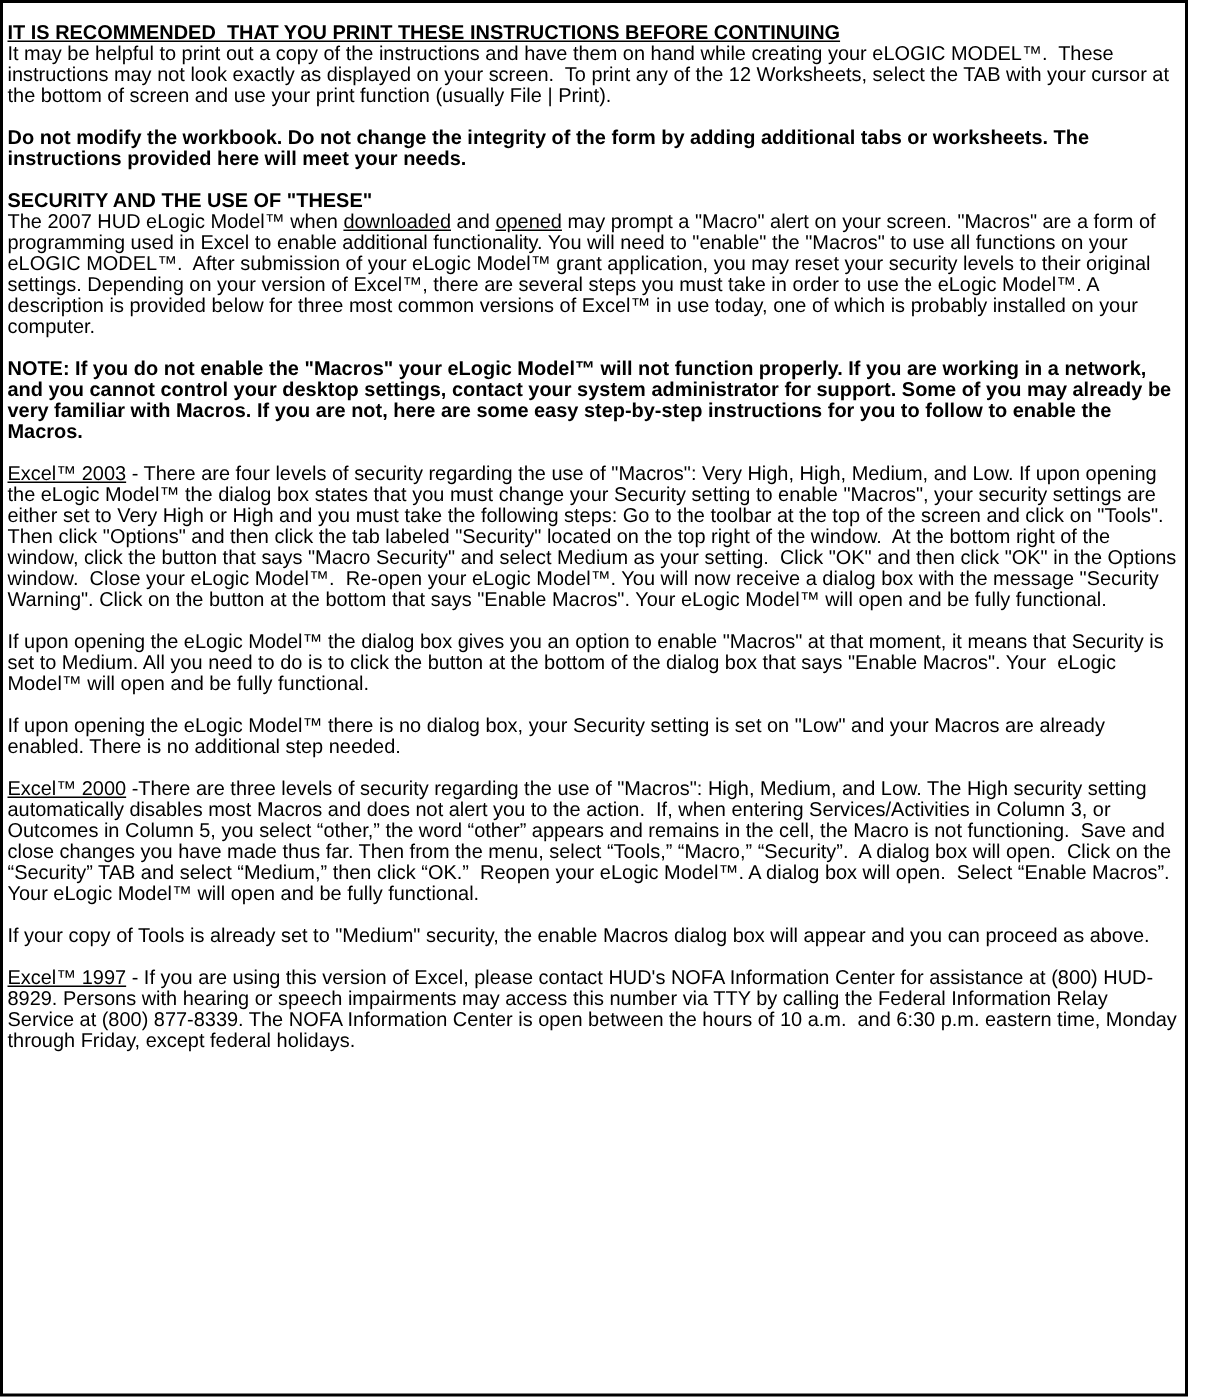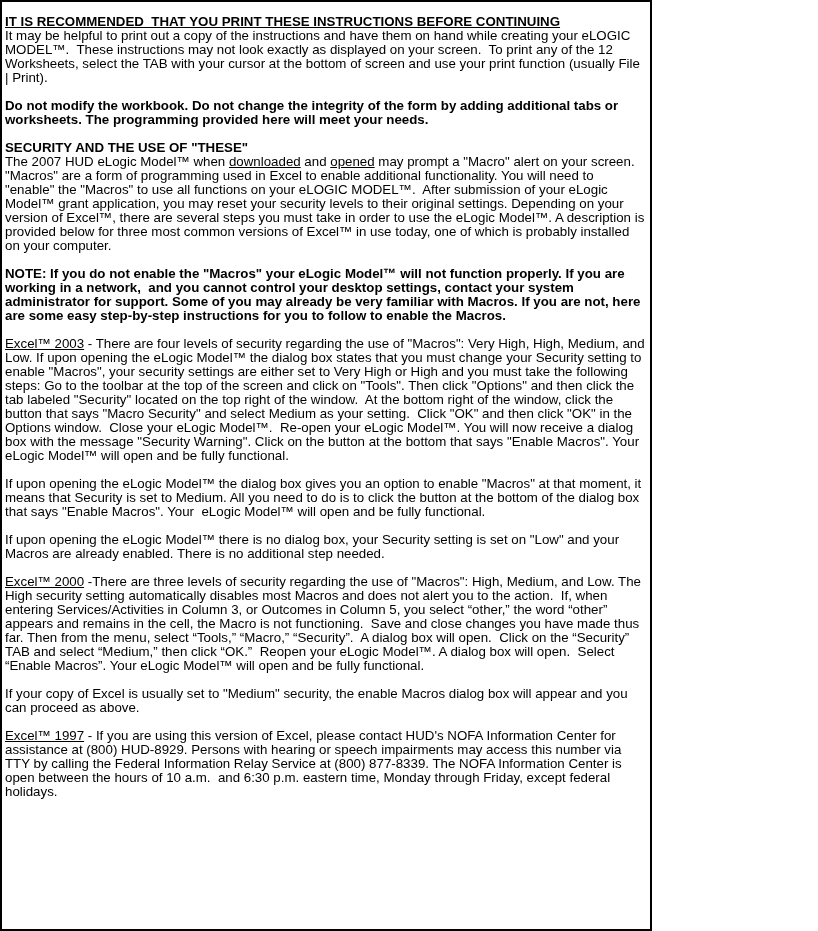--- a/index.html
+++ b/index.html
@@ -10,21 +10,21 @@
   body {
     width: 818px;
     height: 931px;
     overflow: hidden;
     font-family: "Liberation Sans", sans-serif;
   }
   .sheet {
     position: absolute;
     left: 0;
     top: 0;
-    width: 652px;
+    width: 792px;
     height: 931px;
     box-sizing: border-box;
     border: 2px solid #000000;
     background: #ffffff;
     color: #000000;
     padding: 13px 4px 0 3px;
     font-size: 13.3px;
     line-height: 14px;
   }
   .sheet p {
@@ -43,34 +43,34 @@
 </style>
 </head>
 <body>
 
 <div class="sheet">
 
   <p class="title">IT IS RECOMMENDED  THAT YOU PRINT THESE INSTRUCTIONS BEFORE CONTINUING</p>
 
   <p>It may be helpful to print out a copy of the instructions and have them on hand while creating your eLOGIC MODEL™.  These instructions may not look exactly as displayed on your screen.  To print any of the 12 Worksheets, select the TAB with your cursor at the bottom of screen and use your print function (usually File | Print).</p>
 
-  <p class="gap b">Do not modify the workbook. Do not change the integrity of the form by adding additional tabs or worksheets. The programming provided here will meet your needs.</p>
+  <p class="gap b">Do not modify the workbook. Do not change the integrity of the form by adding additional tabs or worksheets. The instructions provided here will meet your needs.</p>
 
   <p class="gap b">SECURITY AND THE USE OF "THESE"</p>
 
   <p><span>The 2007 HUD eLogic Model™ when </span><span class="u">downloaded</span><span> and </span><span class="u">opened</span><span> may prompt a "Macro" alert on your screen. "Macros" are a form of programming used in Excel to enable additional functionality. You will need to "enable" the "Macros" to use all functions on your eLOGIC MODEL™.  After submission of your eLogic Model™ grant application, you may reset your security levels to their original settings. Depending on your version of Excel™, there are several steps you must take in order to use the eLogic Model™. A description is provided below for three most common versions of Excel™ in use today, one of which is probably installed on your computer.</span></p>
 
   <p class="gap b">NOTE: If you do not enable the "Macros" your eLogic Model™ will not function properly. If you are working in a network,  and you cannot control your desktop settings, contact your system administrator for support. Some of you may already be very familiar with Macros. If you are not, here are some easy step-by-step instructions for you to follow to enable the Macros.</p>
 
   <p class="gap"><span class="u">Excel™ 2003</span><span> - There are four levels of security regarding the use of "Macros": Very High, High, Medium, and Low. If upon opening the eLogic Model™ the dialog box states that you must change your Security setting to enable "Macros", your security settings are either set to Very High or High and you must take the following steps: Go to the toolbar at the top of the screen and click on "Tools". Then click "Options" and then click the tab labeled "Security" located on the top right of the window.  At the bottom right of the window, click the button that says "Macro Security" and select Medium as your setting.  Click "OK" and then click "OK" in the Options window.  Close your eLogic Model™.  Re-open your eLogic Model™. You will now receive a dialog box with the message "Security Warning". Click on the button at the bottom that says "Enable Macros". Your eLogic Model™ will open and be fully functional.</span></p>
 
   <p class="gap">If upon opening the eLogic Model™ the dialog box gives you an option to enable "Macros" at that moment, it means that Security is set to Medium. All you need to do is to click the button at the bottom of the dialog box that says "Enable Macros". Your  eLogic Model™ will open and be fully functional.</p>
 
   <p class="gap">If upon opening the eLogic Model™ there is no dialog box, your Security setting is set on "Low" and your Macros are already enabled. There is no additional step needed.</p>
 
   <p class="gap"><span class="u">Excel™ 2000</span><span> -There are three levels of security regarding the use of "Macros": High, Medium, and Low. The High security setting automatically disables most Macros and does not alert you to the action.  If, when entering Services/Activities in Column 3, or Outcomes in Column 5, you select “other,” the word “other” appears and remains in the cell, the Macro is not functioning.  Save and close changes you have made thus far. Then from the menu, select “Tools,” “Macro,” “Security”.  A dialog box will open.  Click on the “Security” TAB and select “Medium,” then click “OK.”  Reopen your eLogic Model™. A dialog box will open.  Select “Enable Macros”. Your eLogic Model™ will open and be fully functional.</span></p>
 
-  <p class="gap">If your copy of Excel is usually set to "Medium" security, the enable Macros dialog box will appear and you can proceed as above.</p>
+  <p class="gap">If your copy of Tools is already set to "Medium" security, the enable Macros dialog box will appear and you can proceed as above.</p>
 
 
   <p class="gap"><span class="u">Excel™ 1997</span><span> - If you are using this version of Excel, please contact HUD's NOFA Information Center for assistance at (800) HUD-8929. Persons with hearing or speech impairments may access this number via TTY by calling the Federal Information Relay Service at (800) 877-8339. The NOFA Information Center is open between the hours of 10 a.m.  and 6:30 p.m. eastern time, Monday through Friday, except federal holidays.</span></p>
 
 </div>
 
 </body></html>

